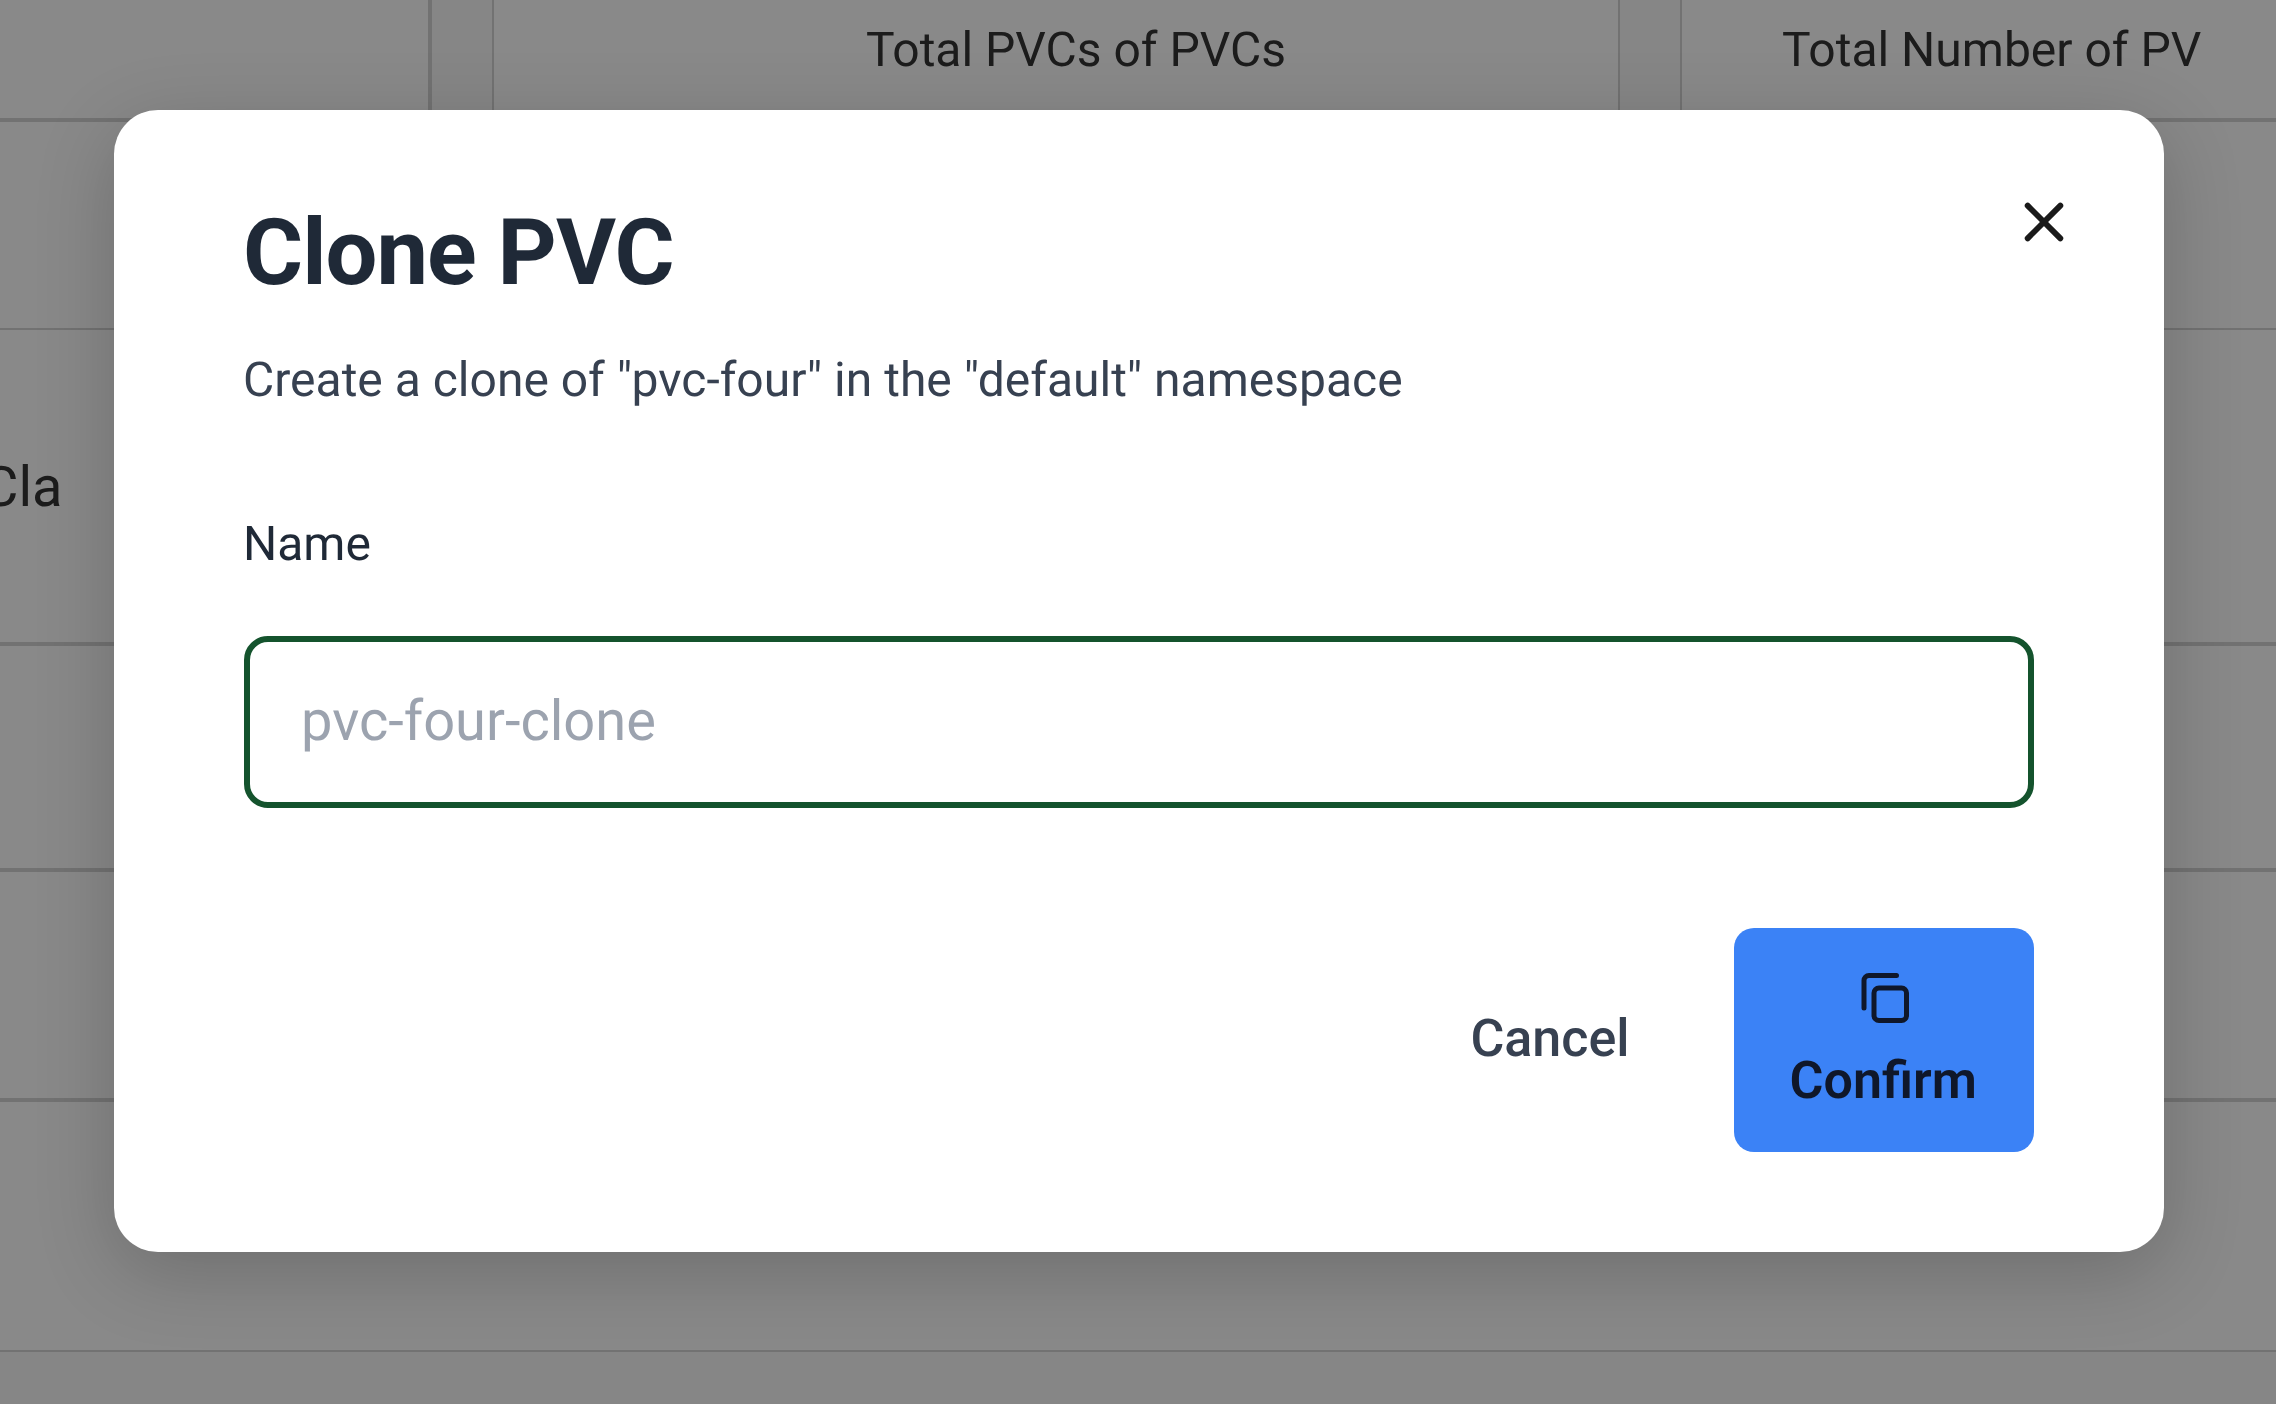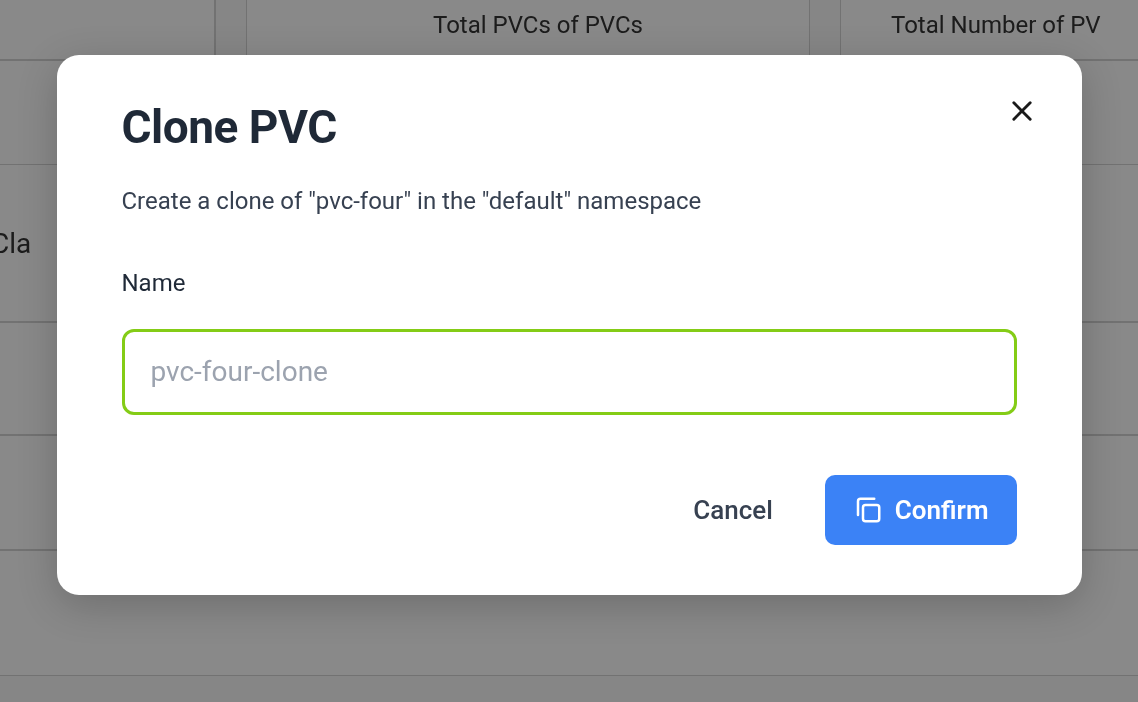--- a/index.html
+++ b/index.html
@@ -145,42 +145,42 @@
     
     .modal-close svg {
       width: 28px;
       height: 28px;
     }
     
     .modal-title {
       font-size: 46px;
       font-weight: 700;
       color: #1f2937;
-      margin-bottom: 31px;
+      margin-bottom: 20px;
       letter-spacing: -0.5px;
     }
     
     .modal-subtitle {
       font-size: 24px;
       color: #374151;
       margin-bottom: 50px;
       line-height: 1.4;
     }
     
     .form-label {
       font-size: 24px;
       color: #1f2937;
       margin-bottom: 32px;
       display: block;
     }
     
     .form-input {
       width: 100%;
       height: 86px;
-      border: 3px solid #84cc16;
+      border: 3px solid #14532d;
       border-radius: 12px;
       font-size: 28px;
       padding: 0 26px;
       color: #1f2937;
       outline: none;
       font-family: inherit;
     }
     
     .form-input::placeholder {
       color: #9ca3af;
@@ -200,31 +200,32 @@
       background: none;
       border: none;
       cursor: pointer;
       font-weight: 500;
       font-family: inherit;
       padding: 8px 4px;
     }
     
     .btn-confirm {
       background: #3b82f6;
-      color: #ffffff;
+      color: #0f172a;
       border: none;
       border-radius: 10px;
       font-size: 26px;
       font-weight: 600;
       padding: 20px 28px;
       cursor: pointer;
       display: flex;
       align-items: center;
       gap: 12px;
       font-family: inherit;
+      flex-direction: column;
     }
     
     .btn-confirm svg {
       width: 30px;
       height: 30px;
     }
   </style>
 </head>
 <body>
 

